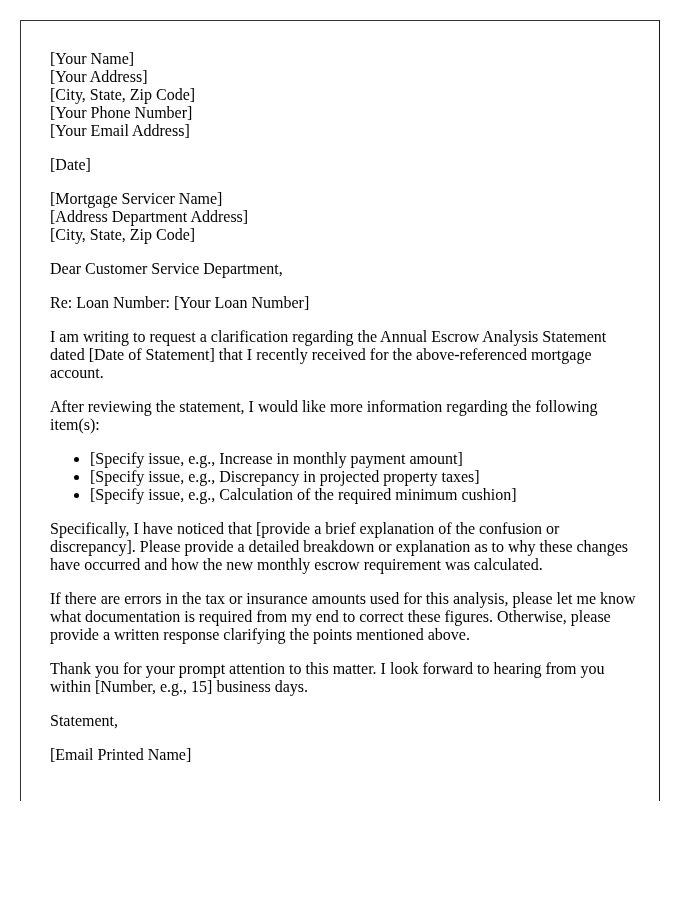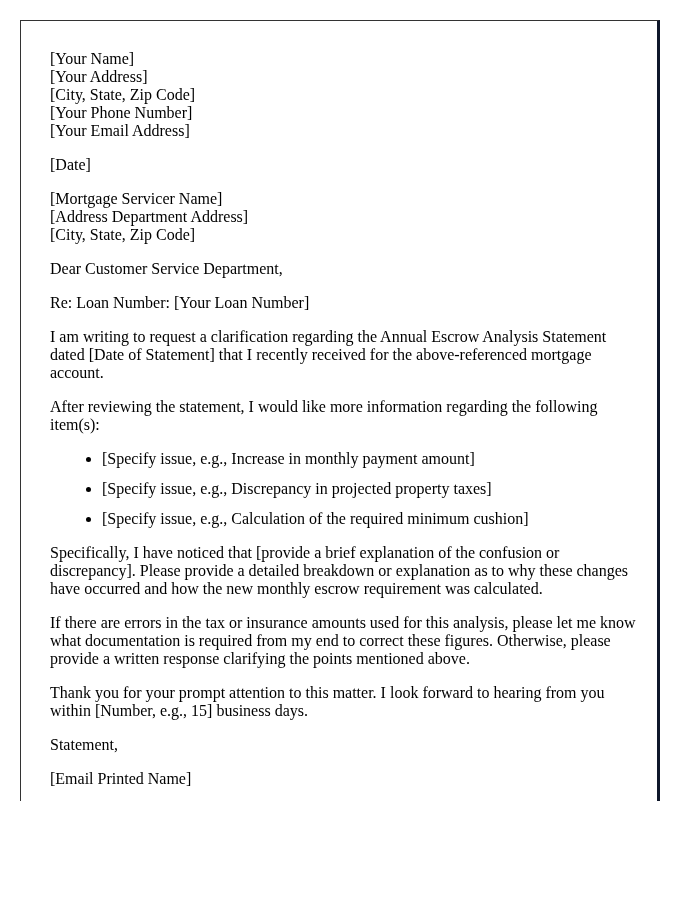--- a/index.html
+++ b/index.html
@@ -18,21 +18,21 @@
       position: relative;
     }
     .page {
       position: absolute;
       left: 20px;
       top: 20px;
       width: 640px;
       height: 781px;
       border-top: 1px solid #333333;
       border-left: 1px solid #333333;
-      border-right: 3px solid #0f172a;
+      border-right: 1px solid #0f172a;
       box-sizing: border-box;
       overflow: hidden;
     }
     .content {
       position: absolute;
       left: 29px;
       top: 29px;
       width: 590px;
     }
     .block {
@@ -43,21 +43,21 @@
     }
     p {
       margin: 12px 0 16px 0;
     }
     ul {
       margin: 0 0 16px 0;
       padding-left: 40px;
       list-style: disc;
     }
     li {
-      margin: 12px;
+      margin: 0;
     }
   </style>
 </head>
 <body>
 
 <div class="page">
   <div class="content">
 
     <div class="block">
       <span class="line">[Your Name]</span>

